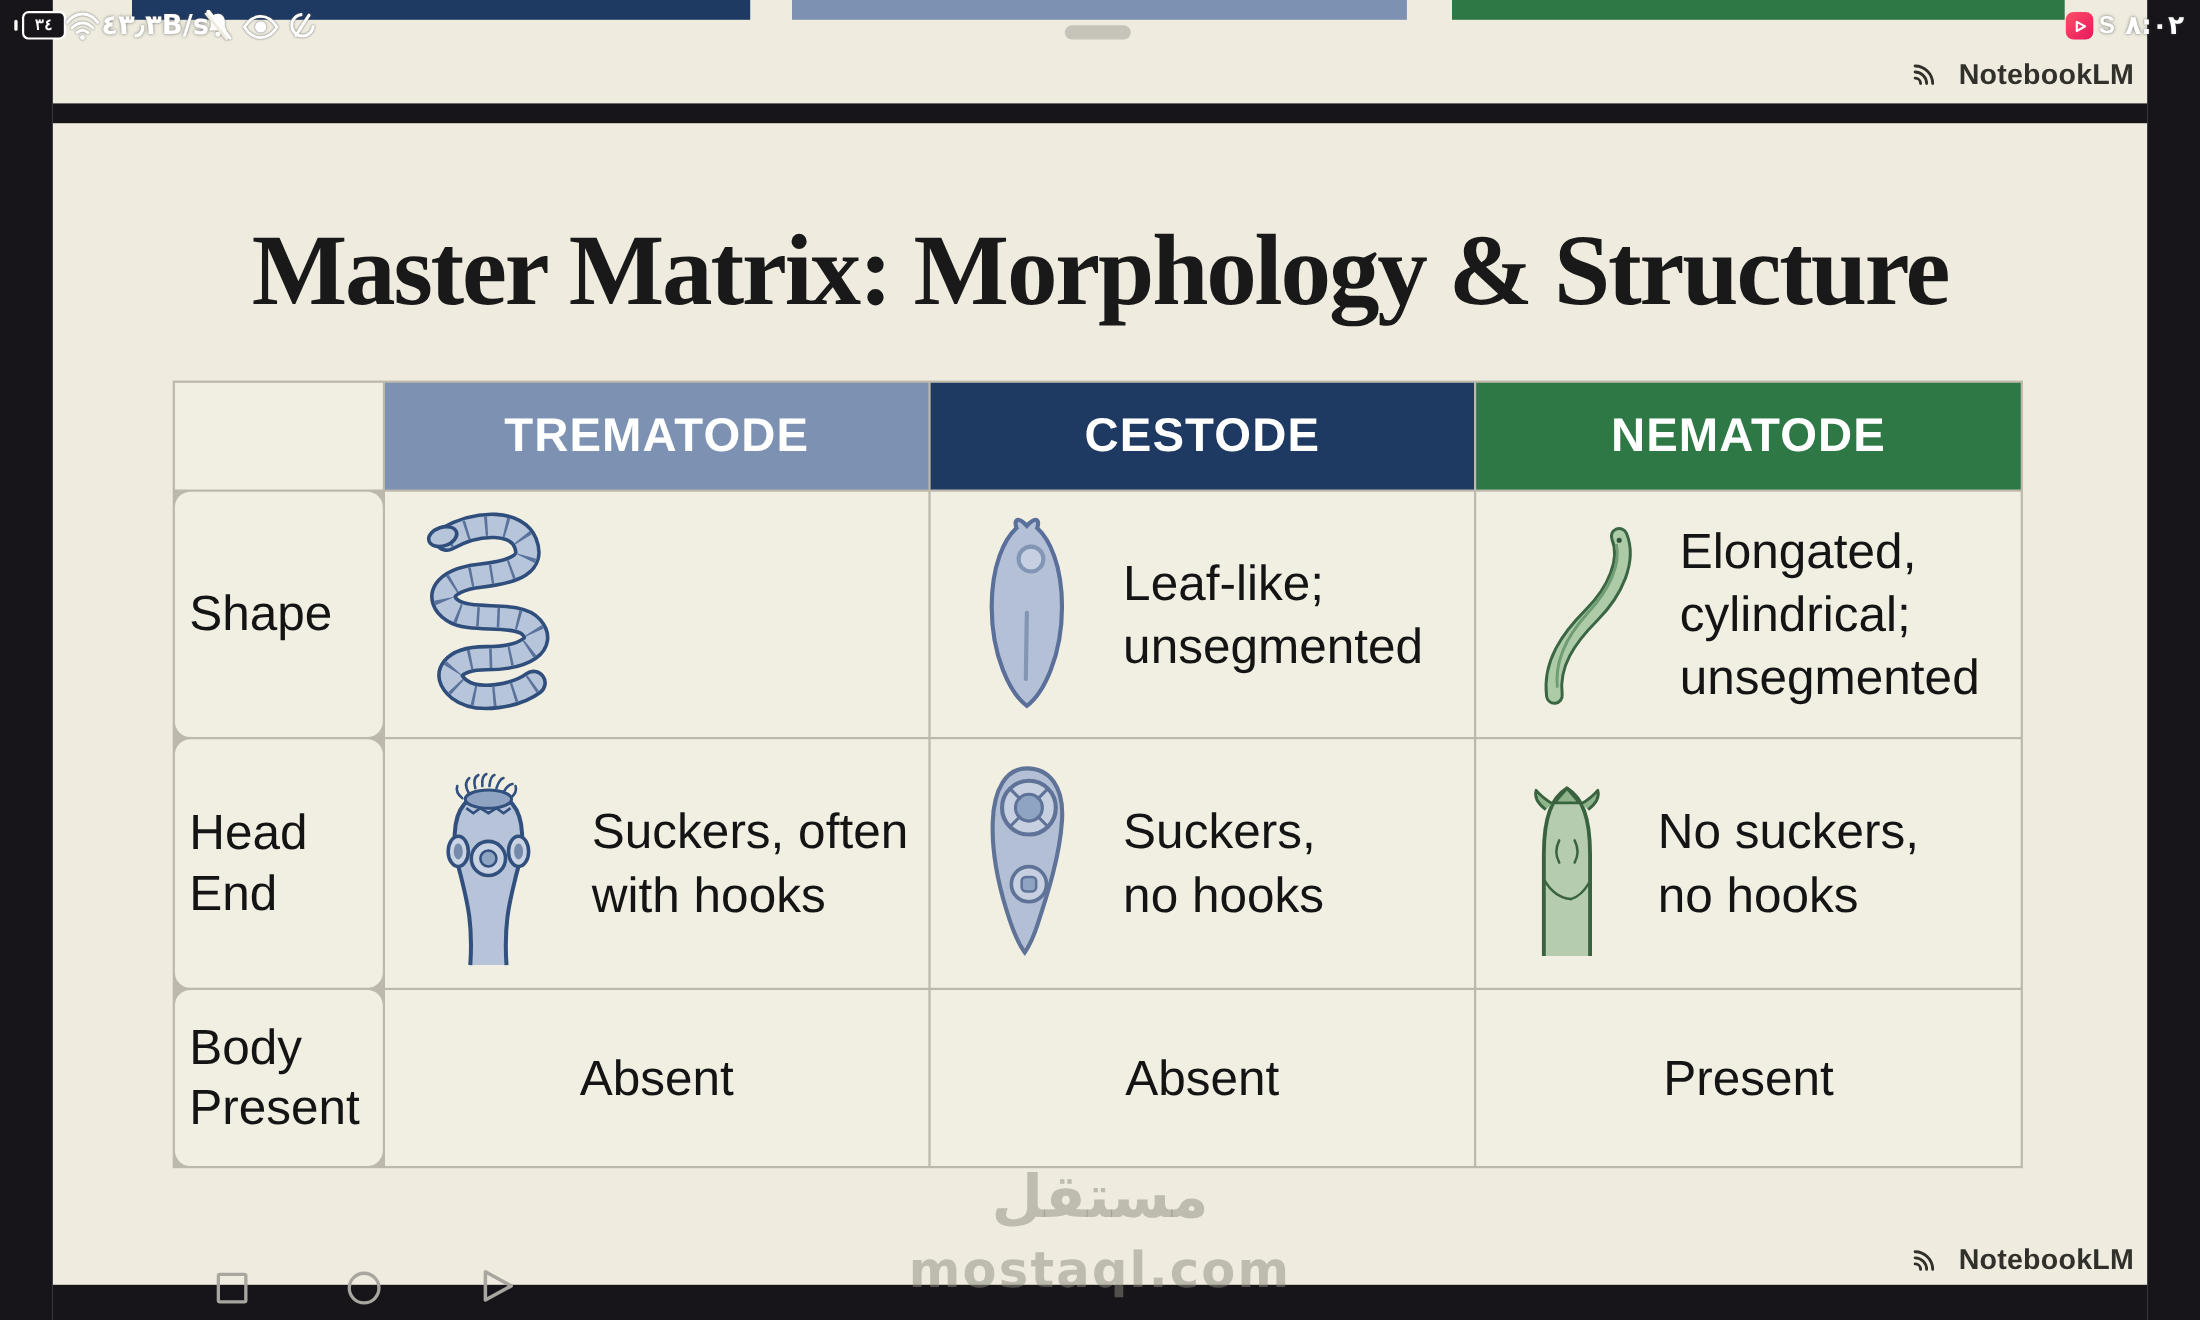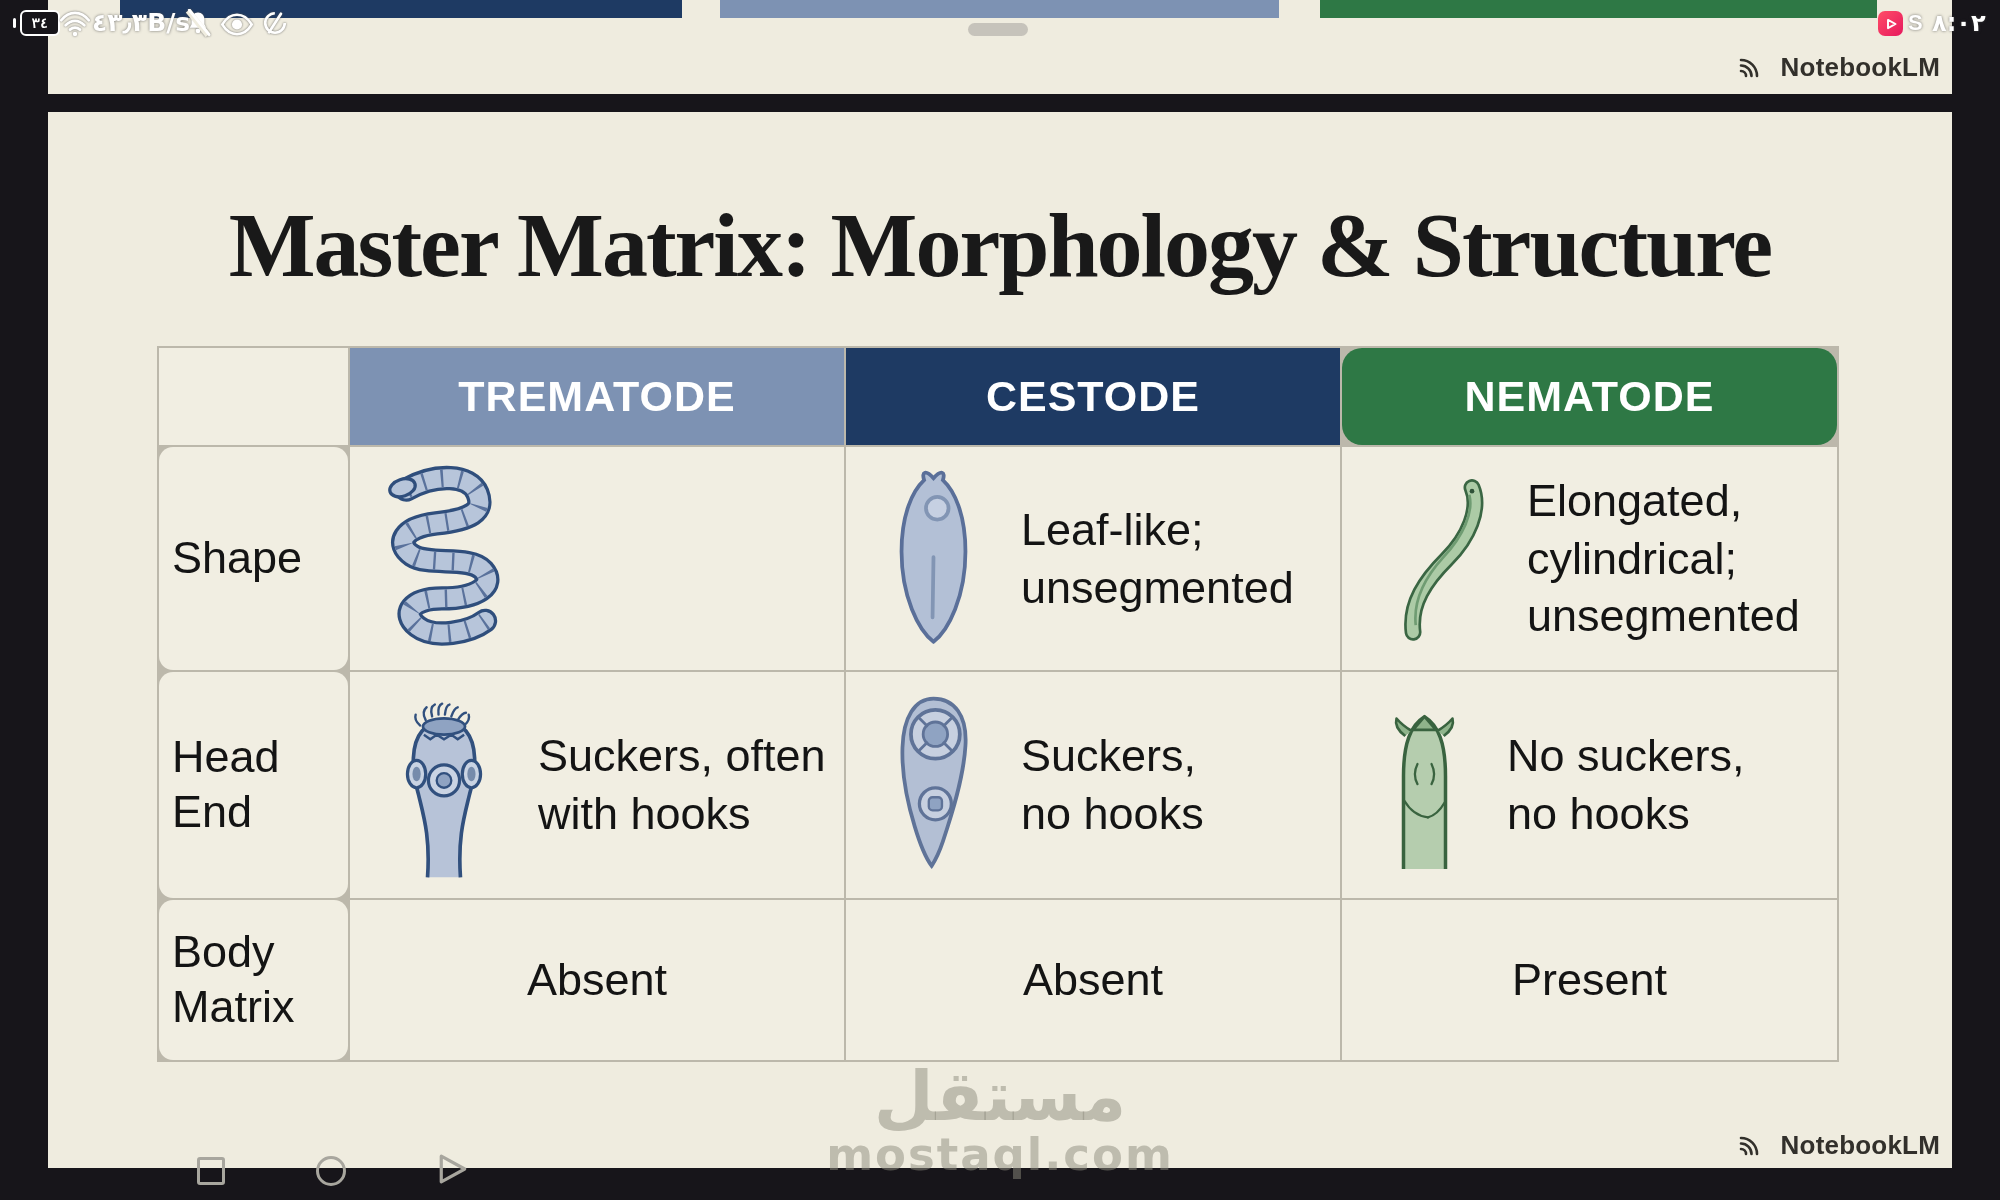--- a/index.html
+++ b/index.html
@@ -56,21 +56,21 @@
           gap:2px;padding:2px;background:#bcb8ab;}
   .cell{background:#f1eee2;display:flex;align-items:center;color:#141414;}
   .th{color:#fff;font-weight:bold;font-size:43px;letter-spacing:1px;justify-content:center;}
   .row-label{padding-left:13px;font-size:45px;line-height:1.22;white-space:pre-line;border-radius:14px;}
   .content{padding-left:30px;gap:30px;font-size:45px;line-height:1.28;white-space:pre-line;}
   .center-cell{justify-content:center;font-size:45px;}
 
   
   .wm{position:absolute;left:600px;width:800px;text-align:center;
       color:rgba(142,139,126,.5);font-family:"DejaVu Sans",sans-serif;font-weight:bold;}
-  .wm-ar{top:1056px;font-size:69px;}
+  .wm-ar{top:1056px;font-size:54px;}
   .wm-dom{top:1128px;font-size:45px;letter-spacing:2px;}
 
   
   .nav-sq{position:absolute;left:197px;top:1157px;width:22px;height:22px;
           border:3px solid #a8a69e;border-radius:3px;background:transparent;}
   .nav-ci{position:absolute;left:316px;top:1156px;width:24px;height:24px;
           border:3px solid #a8a69e;border-radius:50%;background:transparent;}
   .nav-tr{position:absolute;left:438px;top:1153px;}
 </style>
 </head>
@@ -140,21 +140,21 @@
     <span>NotebookLM</span>
   </div>
 
   <div class="title">Master Matrix: Morphology &amp; Structure</div>
 
   <div class="matrix">
 
     <div class="cell"></div>
     <div class="cell th" style="background: rgb(125, 146, 179);">TREMATODE</div>
     <div class="cell th" style="background: rgb(30, 58, 99);">CESTODE</div>
-    <div class="cell th" style="background: rgb(46, 120, 69); border-radius: 20px;">NEMATODE</div>
+    <div class="cell th" style="background: rgb(46, 120, 69);">NEMATODE</div>
 
     <div class="cell row-label">Shape</div>
 
     <div class="cell content">
       <svg width="150" height="188" viewBox="0 0 160 200">
         <path d="M28 26 C60 8 96 10 104 30 C112 50 96 58 60 62 C24 66 16 84 34 96 C52 108 96 96 110 112 C124 128 104 142 66 142 C34 142 22 158 40 172 C58 186 96 178 112 166" fill="none" stroke="#2f4e7c" stroke-width="26" stroke-linecap="round"></path>
         <path d="M28 26 C60 8 96 10 104 30 C112 50 96 58 60 62 C24 66 16 84 34 96 C52 108 96 96 110 112 C124 128 104 142 66 142 C34 142 22 158 40 172 C58 186 96 178 112 166" fill="none" stroke="#b7c5da" stroke-width="19" stroke-linecap="round"></path>
         <path d="M28 26 C60 8 96 10 104 30 C112 50 96 58 60 62 C24 66 16 84 34 96 C52 108 96 96 110 112 C124 128 104 142 66 142 C34 142 22 158 40 172 C58 186 96 178 112 166" fill="none" stroke="#5a729c" stroke-width="19" stroke-dasharray="2.5 17"></path>
         <ellipse cx="24" cy="24" rx="14" ry="9" fill="#b7c5da" stroke="#2f4e7c" stroke-width="3.5" transform="rotate(-18 24 24)"></ellipse>
       </svg>
@@ -240,21 +240,21 @@
           <path d="M68 76 q6 12 0 23"></path>
           <path d="M37 118 q10 17 27 19"></path>
           <path d="M83 120 q-8 14 -19 17"></path>
         </g>
       </svg>
       <span>No suckers,
 no hooks</span>
     </div>
 
     <div class="cell row-label">Body
-Matrix</div>
+Present</div>
     <div class="cell center-cell">Absent</div>
     <div class="cell center-cell">Absent</div>
     <div class="cell center-cell">Present</div>
   </div>
 
   <div class="wm wm-ar">مستقل</div>
   <div class="wm wm-dom">mostaql.com</div>
 
   <div class="nblm nblm-bottom">
     <svg width="28" height="28" viewBox="0 0 28 28">

